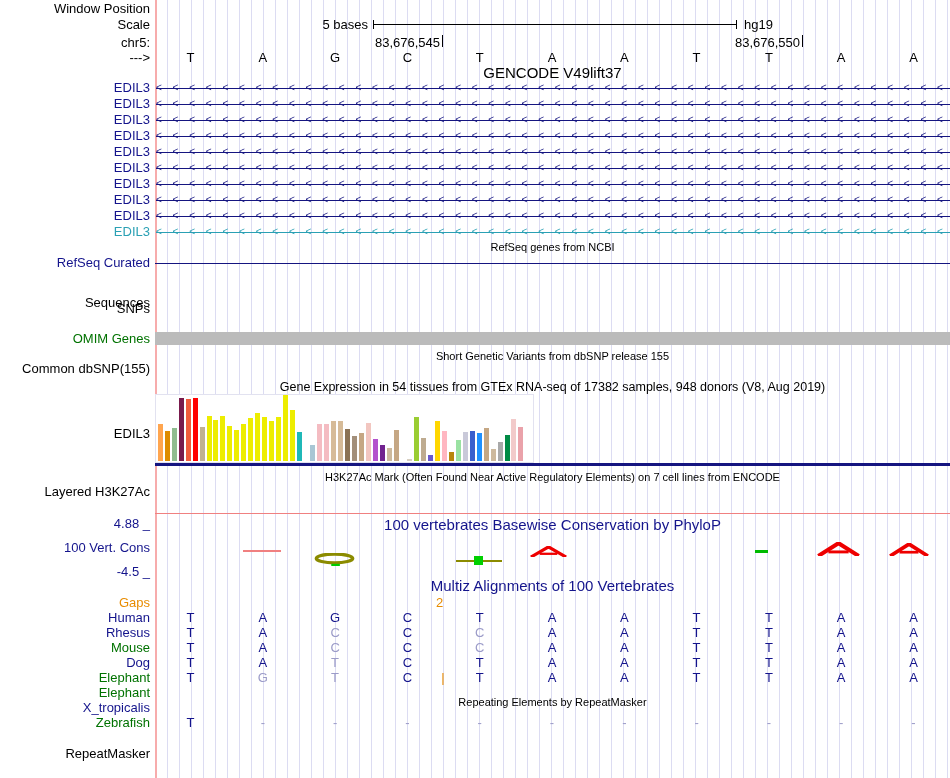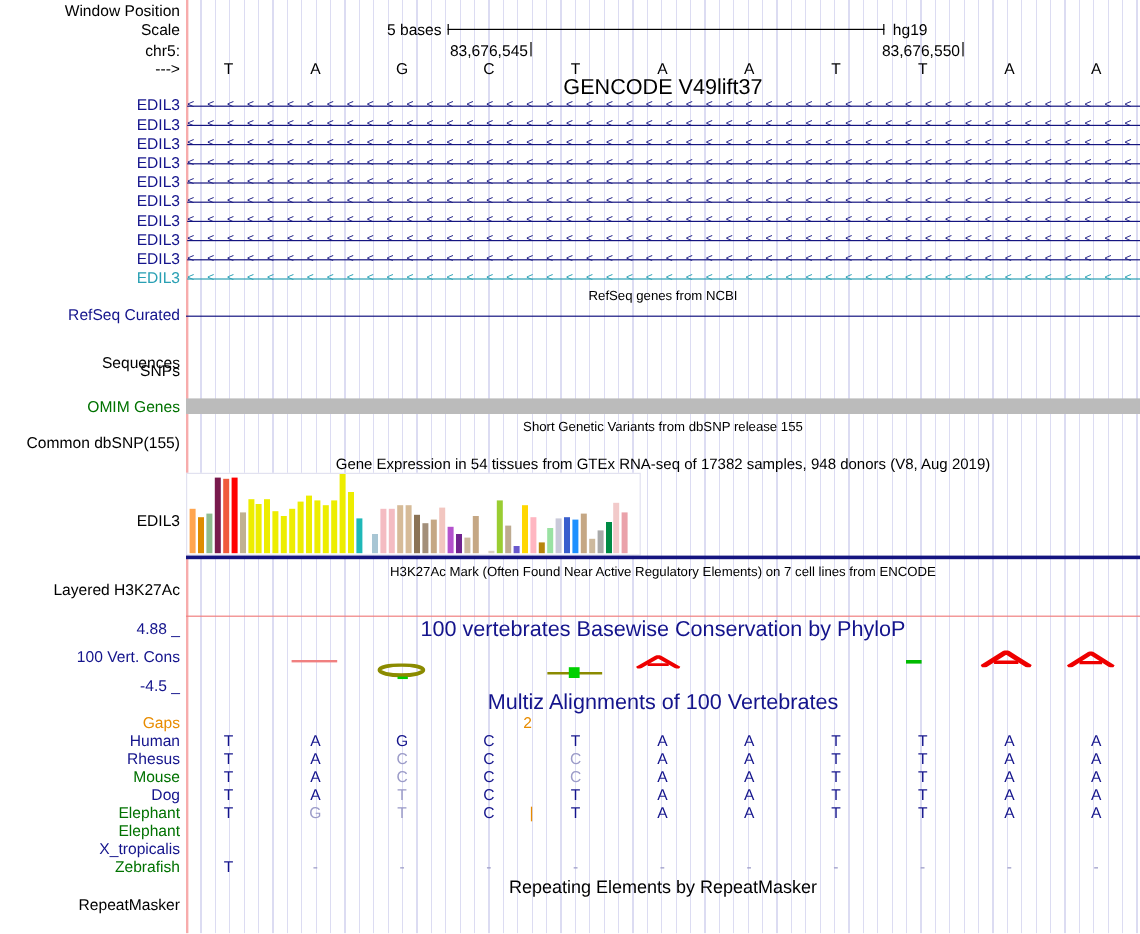--- a/index.html
+++ b/index.html
@@ -2,21 +2,21 @@
 <html><head>
 <meta charset="utf-8">
 <style>
   html,body{margin:0;padding:0;background:#fff;}
   .page{position:relative;width:950px;height:778px;background:#fff;overflow:hidden;
         font-family:"Liberation Sans",sans-serif;font-size:13px;color:#000;}
   .grid{position:absolute;left:156px;top:0;width:794px;height:778px;
         background:repeating-linear-gradient(to right,transparent 0 11px,#DCDCF2 11px 12px);}
   .pinkline{position:absolute;left:155px;top:0;width:2px;height:778px;background:#F7ACAC;}
   .lbl{position:absolute;left:0;width:150px;text-align:right;white-space:nowrap;line-height:14px;}
-  .ctitle{position:absolute;left:155px;width:795px;text-align:center;font-size:18px;line-height:13px;white-space:nowrap;}
+  .ctitle{position:absolute;left:155px;width:795px;text-align:center;font-size:15px;line-height:13px;white-space:nowrap;}
   .navy{color:#14148C;} .green{color:#007200;} .orange{color:#E88C00;} .teal{color:#2AA0B4;}
   .letter{position:absolute;width:22px;margin-left:-11px;text-align:center;font-size:13px;line-height:14px;}
   .chevrow{position:absolute;left:156px;width:794px;height:16px;overflow:hidden;white-space:nowrap;
            color:#151580;font-size:10px;letter-spacing:4px;line-height:16px;
            background:linear-gradient(#151580 0 0) left center/100% 1px no-repeat;}
   .chevrow.tealrow{color:#2AA0B4;background:linear-gradient(#2AA0B4 0 0) left center/100% 1px no-repeat;}
   .hline{position:absolute;left:155px;width:795px;}
   .tick{position:absolute;width:1px;background:#000;}
   .coordtxt{position:absolute;white-space:nowrap;line-height:13px;}
   .gtexbox{position:absolute;left:155px;top:394px;width:379px;height:69px;border:1px solid #E2E2F0;
@@ -131,21 +131,21 @@
 
   <div class="lbl navy" style="top:517px">4.88 _</div>
   <div class="ctitle navy" style="top:518px">100 vertebrates Basewise Conservation by PhyloP</div>
   <div class="lbl navy" style="top:541px">100 Vert. Cons</div>
   <div class="lbl navy" style="top:565px">-4.5 _</div>
 
   <div class="ctitle navy" style="top:579px">Multiz Alignments of 100 Vertebrates</div>
   <div class="lbl orange" style="top:596px">Gaps</div>
   <div class="coordtxt orange" style="top:596px;left:436px">2</div>
 
-  <div class="ctitle" style="top:733px;font-size:15px">Repeating Elements by RepeatMasker</div>
+  <div class="ctitle" style="top:696px;font-size:11px">Repeating Elements by RepeatMasker</div>
   <div class="lbl" style="top:747px">RepeatMasker</div>
 <div class="letter" style="left: 190.5px; top: 51px; color: rgb(0, 0, 0);">T</div>
     <div class="letter" style="left: 262.8px; top: 51px; color: rgb(0, 0, 0);">A</div>
     <div class="letter" style="left: 335.1px; top: 51px; color: rgb(0, 0, 0);">G</div>
     <div class="letter" style="left: 407.4px; top: 51px; color: rgb(0, 0, 0);">C</div>
     <div class="letter" style="left: 479.7px; top: 51px; color: rgb(0, 0, 0);">T</div>
     <div class="letter" style="left: 552px; top: 51px; color: rgb(0, 0, 0);">A</div>
     <div class="letter" style="left: 624.3px; top: 51px; color: rgb(0, 0, 0);">A</div>
     <div class="letter" style="left: 696.6px; top: 51px; color: rgb(0, 0, 0);">T</div>
     <div class="letter" style="left: 768.9px; top: 51px; color: rgb(0, 0, 0);">T</div>

